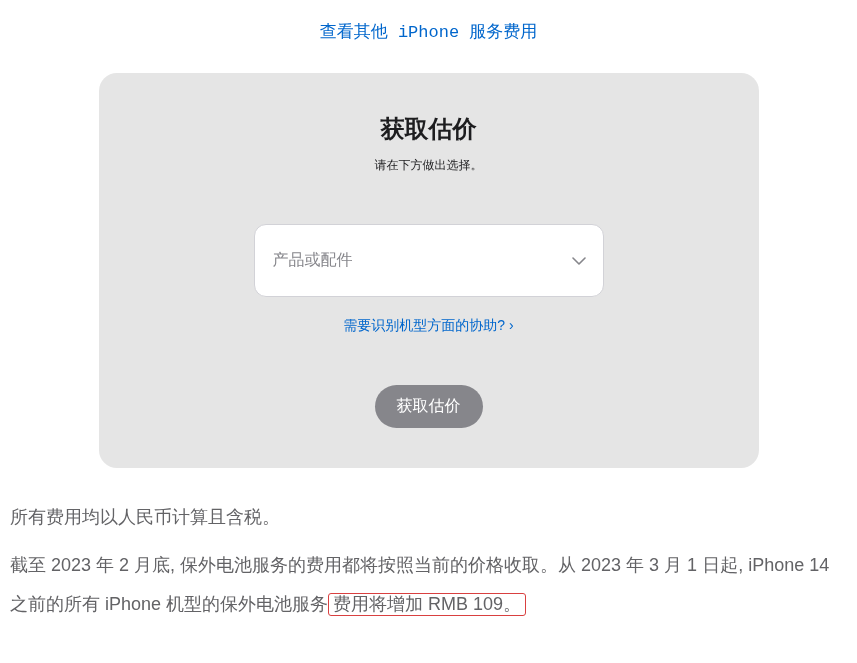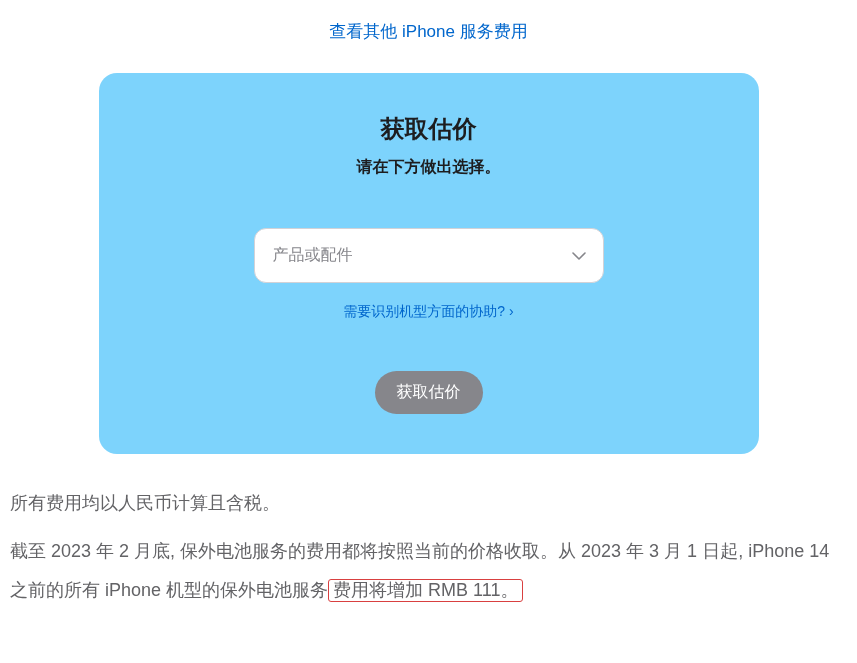--- a/index.html
+++ b/index.html
@@ -10,54 +10,54 @@
     body {
       font-family: -apple-system, BlinkMacSystemFont, "SF Pro Text", "Helvetica Neue", Arial, sans-serif;
       background: #fff;
       width: 857px;
       margin: 0 auto;
       color: #1d1d1f;
     }
     .top-link {
       text-align: center;
       padding: 20px 0 30px 0;
+      font-family: Liberation Mono, monospace;
     }
     .top-link a {
       color: #0066cc;
       text-decoration: none;
       font-size: 17px;
     }
     .card {
-      background: #7dd3fc;
+      background: #e5e5e5;
       border-radius: 18px;
       width: 660px;
       margin: 0 auto 30px auto;
       padding: 40px 40px 40px 40px;
       text-align: center;
     }
     .card-title {
       font-size: 24px;
       font-weight: 600;
       margin-bottom: 12px;
       color: #1d1d1f;
     }
     .card-subtitle {
-      font-size: 16px;
+      font-size: 12px;
       color: #1d1d1f;
       margin-bottom: 50px;
-      font-weight: bold;
     }
     .select-wrap {
       position: relative;
       width: 350px;
       margin: 0 auto 25px auto;
     }
     .select-field {
       width: 100%;
-      height: 55px;
+      height: 73px;
       background: #fff;
       border: 1px solid #d2d2d7;
       border-radius: 12px;
       padding: 0 44px 0 18px;
       font-size: 16px;
       color: #86868b;
       appearance: none;
       cursor: pointer;
       text-align: left;
       display: flex;
@@ -127,14 +127,14 @@
 
   <div class="help-link">
     <a href="#"><span>需要识别机型方面的协助? </span><span>›</span></a>
   </div>
 
   <button class="submit-btn">获取估价</button>
 </div>
 
 <div class="footer-text">所有费用均以人民币计算且含税。</div>
 <div class="footer-text">
-  <span>截至 2023 年 2 月底, 保外电池服务的费用都将按照当前的价格收取。从 2023 年 3 月 1 日起, iPhone 14 之前的所有 iPhone 机型的保外电池服务</span><span class="highlight-box">费用将增加 RMB 111。</span>
+  <span>截至 2023 年 2 月底, 保外电池服务的费用都将按照当前的价格收取。从 2023 年 3 月 1 日起, iPhone 14 之前的所有 iPhone 机型的保外电池服务</span><span class="highlight-box">费用将增加 RMB 109。</span>
 </div>
 
 </body></html>

